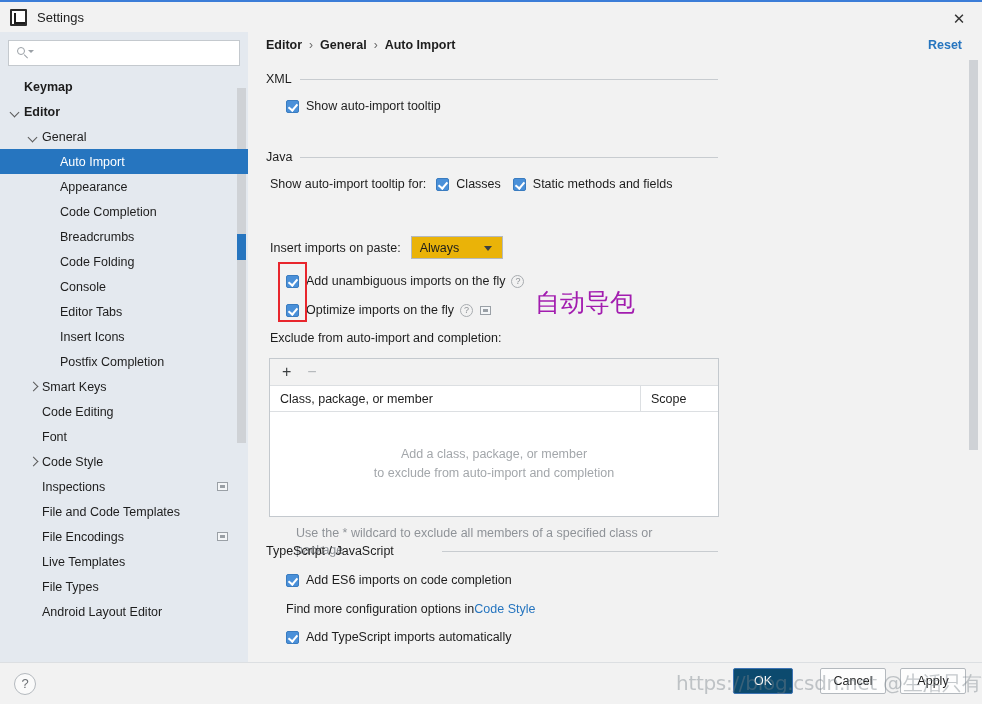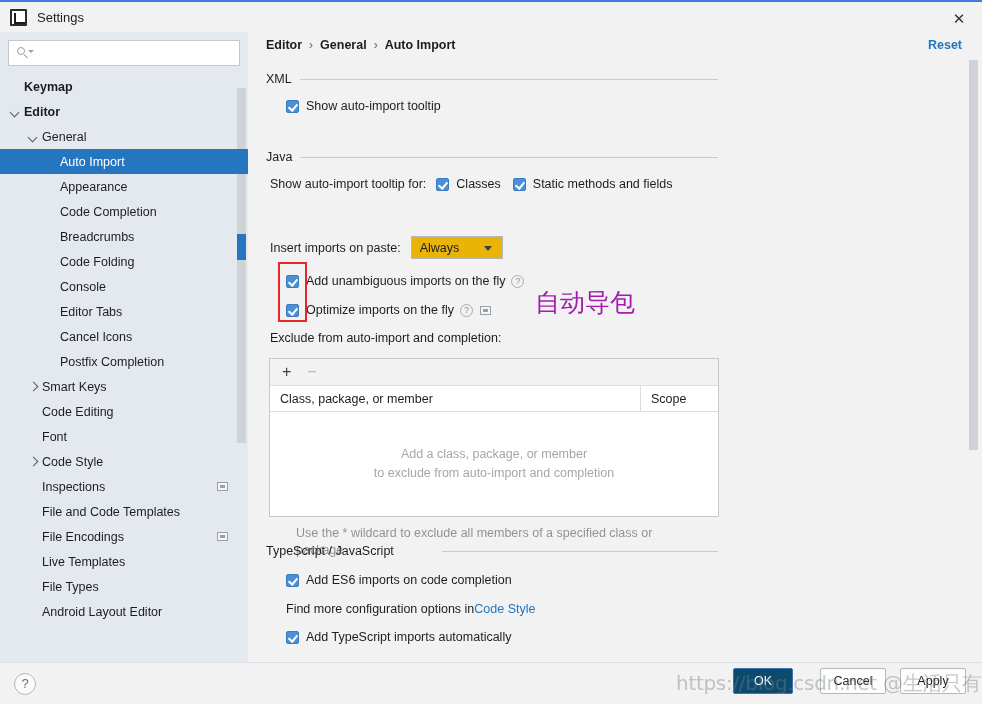--- a/index.html
+++ b/index.html
@@ -298,21 +298,21 @@
         <div class="tnode" style="padding-left: 46px;">
           <span class="arrow"></span>
           <span class="label">Console</span>
         </div>
         <div class="tnode" style="padding-left: 46px;">
           <span class="arrow"></span>
           <span class="label">Editor Tabs</span>
         </div>
         <div class="tnode" style="padding-left: 46px;">
           <span class="arrow"></span>
-          <span class="label">Cancel Icons</span>
+          <span class="label">Insert Icons</span>
         </div>
         <div class="tnode" style="padding-left: 46px;">
           <span class="arrow"></span>
           <span class="label">Postfix Completion</span>
         </div>
         <div class="tnode" style="padding-left: 28px;">
           <span class="arrow right"></span>
           <span class="label">Smart Keys</span>
         </div>
         <div class="tnode" style="padding-left: 28px;">

